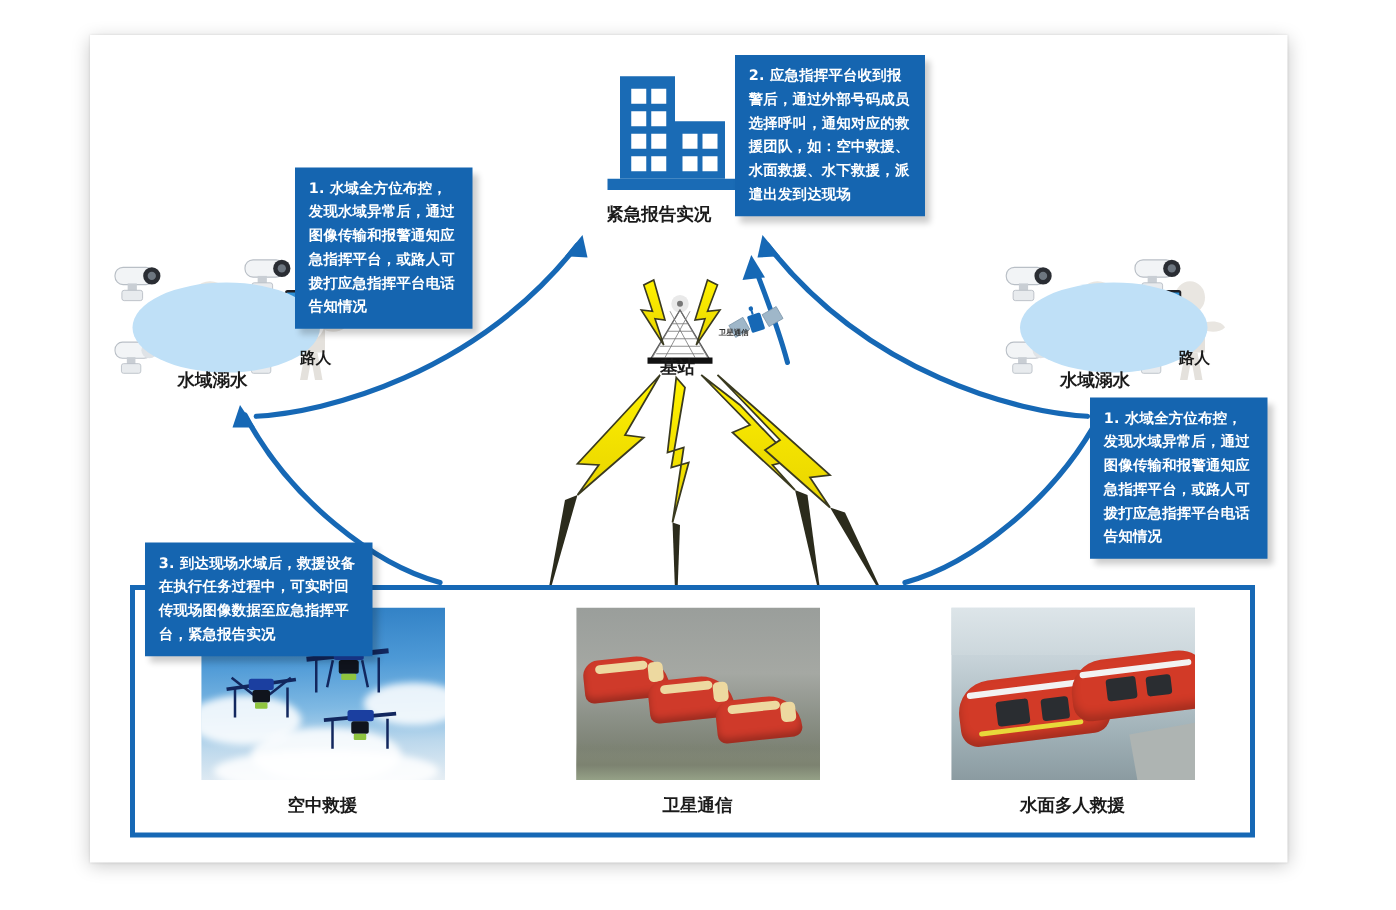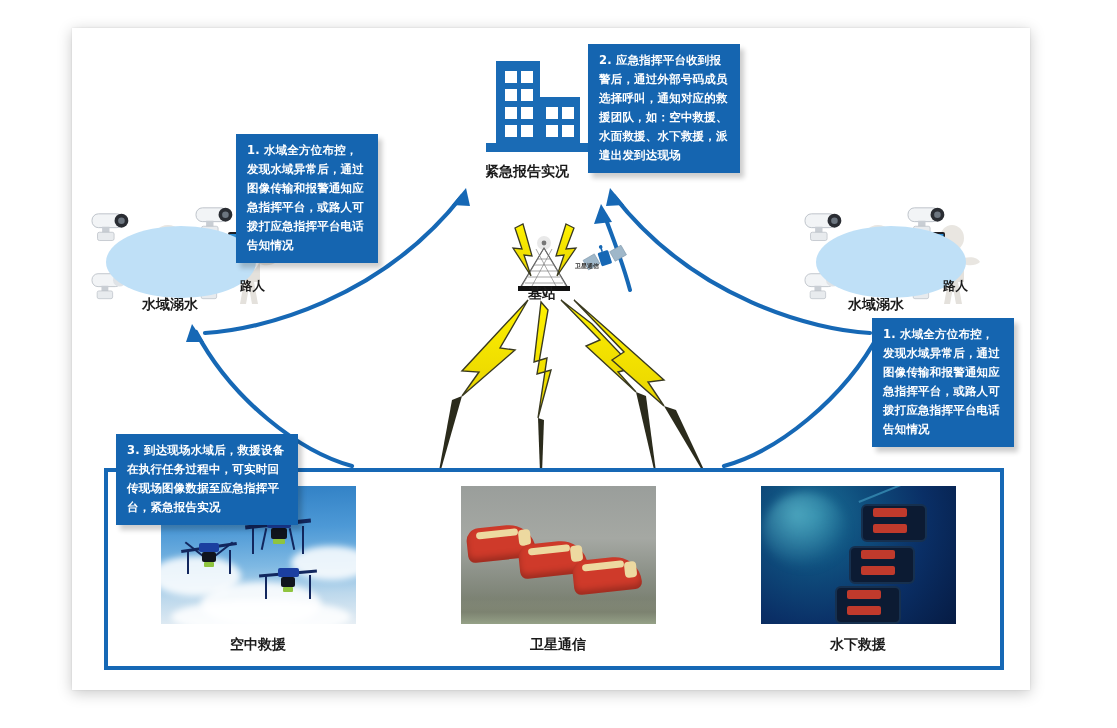--- a/index.html
+++ b/index.html
@@ -512,43 +512,38 @@
           <div class="board" style="left:112px; top:72px; width:68px; height:34px; transform:rotate(-6deg);">
             <div class="stripe" style="left:10px; top:4px; width:42px; height:7px;"></div>
             <div class="stripe" style="left:52px; top:6px; width:12px; height:16px; border-radius:4px;"></div>
           </div>
           <div style="position:absolute; left:0; bottom:0; width:195px; height:30px;
                       background:linear-gradient(180deg, rgba(120,126,108,0) 0%, #7c8270 60%, #95a187 100%);"></div>
         </div>
         <div class="photo-caption">卫星通信</div>
       </div>
 
+
       <div class="photo-cell">
         <div class="photo">
-          <div class="ph-deep"></div>
-          <div style="position:absolute; left:2px; top:6px; width:84px; height:76px;
-                      background:radial-gradient(circle at 40% 30%, rgba(120,220,230,0.55) 0%, rgba(30,110,150,0.12) 70%);
-                      border-radius:50%; filter:blur(4px);"></div>
-          <div class="rov" style="left:96px; top:14px; width:74px; height:40px;">
-            <div class="drum" style="left:4px; top:4px; width:62px; height:34px;"></div>
-            <div class="red" style="left:16px; top:8px; width:34px; height:9px;"></div>
-            <div class="red" style="left:16px; top:24px; width:34px; height:9px;"></div>
-            <div class="wire" style="left:0px; top:-8px; width:48px; height:1.5px; transform:rotate(-22deg);"></div>
-          </div>
-          <div class="rov" style="left:84px; top:56px; width:74px; height:40px;">
-            <div class="drum" style="left:4px; top:4px; width:62px; height:34px;"></div>
-            <div class="red" style="left:16px; top:8px; width:34px; height:9px;"></div>
-            <div class="red" style="left:16px; top:24px; width:34px; height:9px;"></div>
-          </div>
-          <div class="rov" style="left:70px; top:96px; width:74px; height:40px;">
-            <div class="drum" style="left:4px; top:4px; width:62px; height:34px;"></div>
-            <div class="red" style="left:16px; top:8px; width:34px; height:9px;"></div>
-            <div class="red" style="left:16px; top:24px; width:34px; height:9px;"></div>
-          </div>
+          <div class="ph-shore"></div>
+          <div style="position:absolute; left:0; top:0; width:195px; height:38px;
+                      background:linear-gradient(180deg,#dde5e9 0%, #ccd7dc 100%);"></div>
+          <div class="boat" style="left:6px; top:54px; width:120px; height:52px; transform:rotate(-7deg);">
+            <div class="band" style="left:8px; top:8px; width:96px; height:5px;"></div>
+            <div class="deck" style="left:30px; top:18px; width:26px; height:20px; border-radius:3px;"></div>
+            <div class="deck" style="left:66px; top:20px; width:22px; height:18px; border-radius:3px;"></div>
+            <div class="band" style="left:14px; top:40px; width:84px; height:4px; background:#e8d83a;"></div>
+          </div>
+          <div class="boat" style="left:96px; top:38px; width:112px; height:48px; transform:rotate(-7deg);">
+            <div class="band" style="left:8px; top:8px; width:90px; height:5px;"></div>
+            <div class="deck" style="left:28px; top:16px; width:24px; height:18px; border-radius:3px;"></div>
+            <div class="deck" style="left:60px; top:18px; width:20px; height:16px; border-radius:3px;"></div>
+          </div>
+          <div class="dock" style="left:146px; top:96px; width:60px; height:46px; transform:rotate(-10deg);"></div>
         </div>
-        <div class="photo-caption">水下救援</div>
+        <div class="photo-caption">水面多人救援</div>
       </div>
-
 
     </div>
   </div>
 
 </div>
 
 </body></html>

